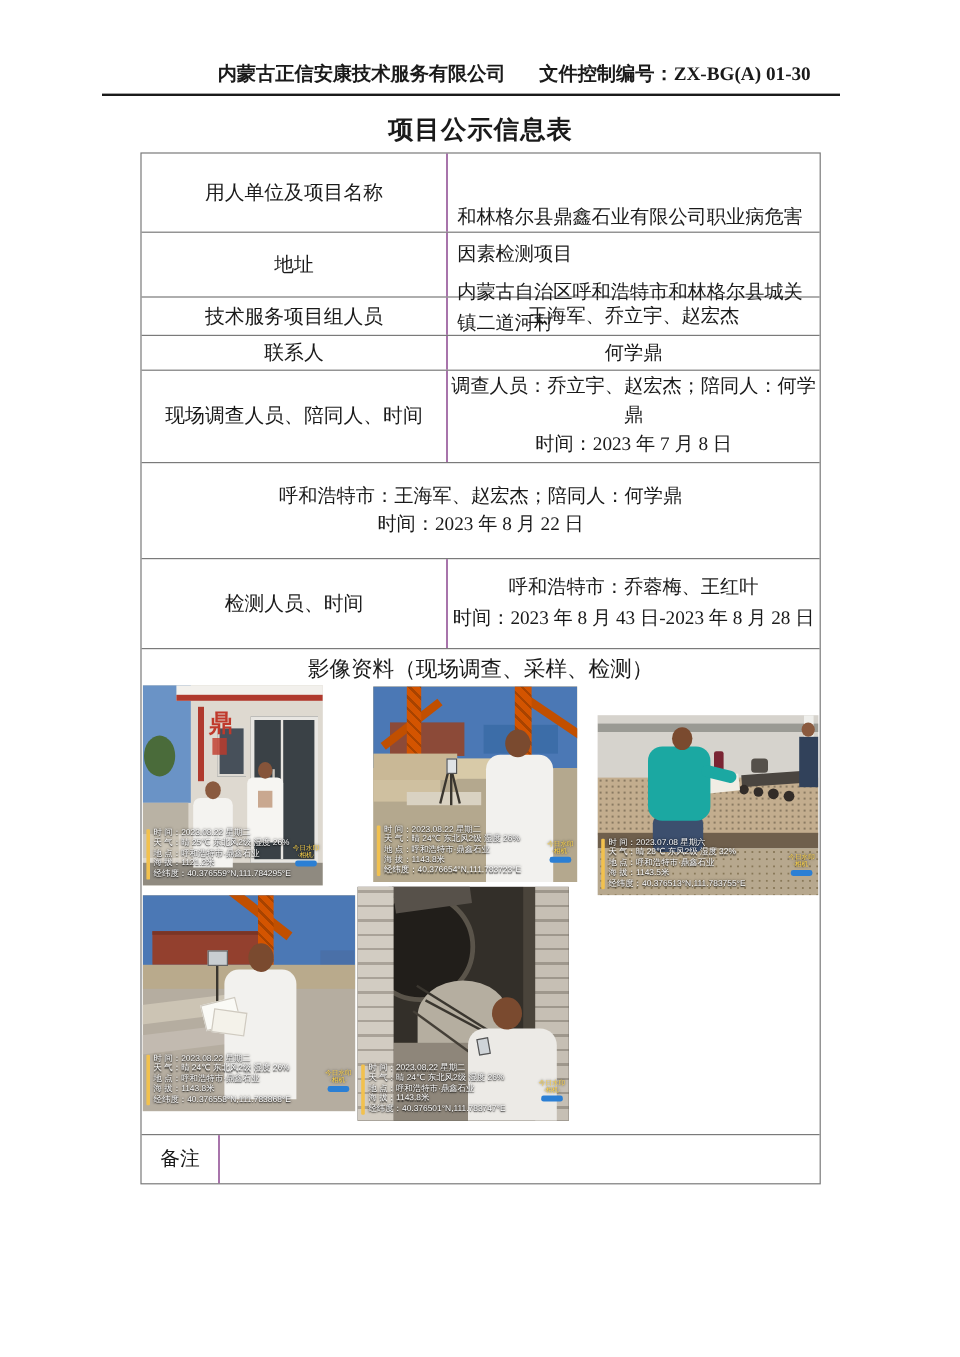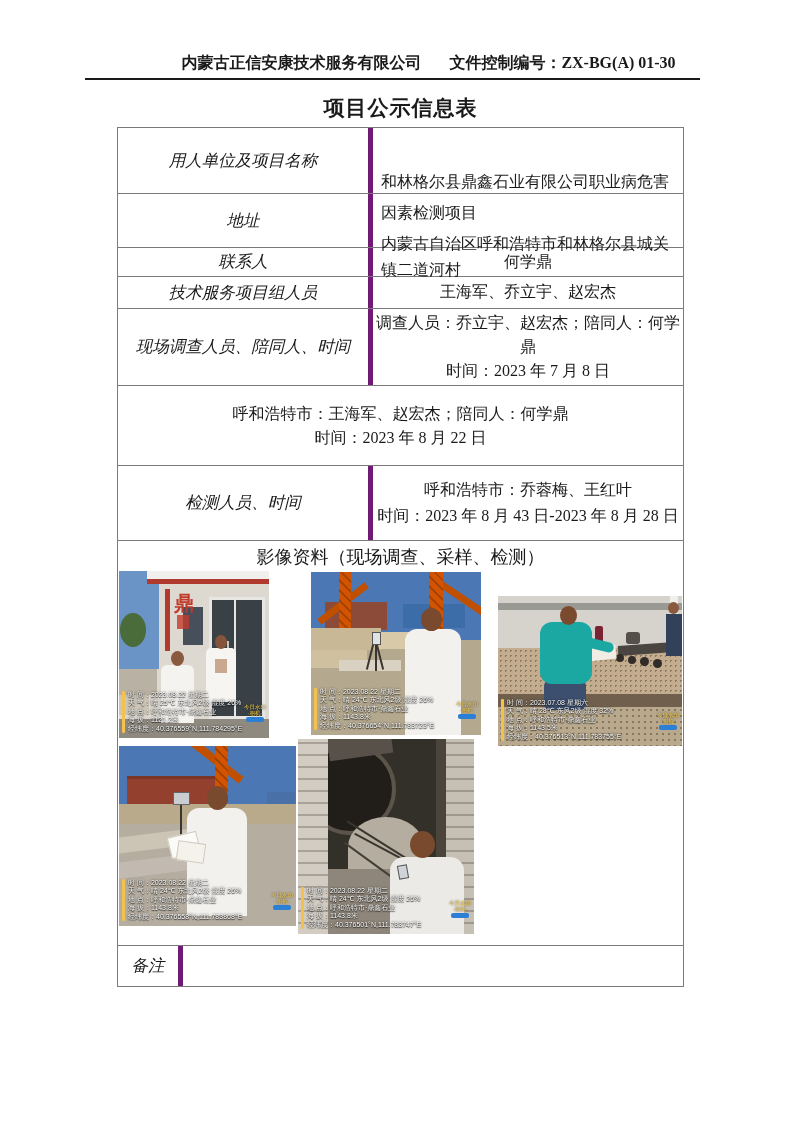--- a/index.html
+++ b/index.html
@@ -12,22 +12,22 @@
     text-align:center; padding-left:72px; white-space:nowrap; }
   .doc-header .gap { display:inline-block; width:28px; }
 
   .doc-title { position:absolute; left:117px; top:94px; width:567px; text-align:center;
     font-size:21px; font-weight:bold; letter-spacing:1px; }
 
   
   .doc-table { position:absolute; left:117px; top:127px; width:567px; border:1px solid #7a7a7a; background:#fff; }
   .t-row { display:flex; border-bottom:1px solid #7a7a7a; }
   .t-row:last-child { border-bottom:none; }
-  .t-label { width:255px; border-right:5px solid #701a75; display:flex; align-items:center;
-    justify-content:center; text-align:left; font-size:16.5px; padding:0 4px;font-style:italic; }
+  .t-label { width:255px; border-right:1px solid #701a75; display:flex; align-items:center;
+    justify-content:center; text-align:left; font-size:16.5px; padding:0 4px; }
   .t-value { flex:1; font-size:16px; }
   .v-left { padding:1px 12px 0 8px; line-height:31px; text-align:left;margin-top:37px; }
   .v-center { display:flex; align-items:center; justify-content:center; text-align:center; padding:0 3px; }
   .v-stack { display:flex; flex-direction:column; align-items:center; justify-content:center;
     text-align:center; line-height:24px; padding:0 3px; }
   .remark-label { width:65px; }
 
   
   .photos-cell { position:relative; width:100%; height:403px; }
   .photos-title { position:absolute; top:4px; left:0; width:100%; text-align:center; font-size:18px; }
@@ -160,28 +160,28 @@
     <div class="t-row" style="height:66px">
       <div class="t-label">用人单位及项目名称</div>
       <div class="t-value v-left">和林格尔县鼎鑫石业有限公司职业病危害因素检测项目</div>
     </div>
 
     <div class="t-row" style="height:54px">
       <div class="t-label">地址</div>
       <div class="t-value v-left" style="line-height:26px;padding-top:0;">内蒙古自治区呼和浩特市和林格尔县城关镇二道河村</div>
     </div>
 
+    <div class="t-row" style="height:32px">
+      <div class="t-label">技术服务项目组人员</div>
+      <div class="t-value v-center">王海军、乔立宇、赵宏杰</div>
+    </div>
+
     <div class="t-row" style="height:29px">
       <div class="t-label">联系人</div>
       <div class="t-value v-center">何学鼎</div>
-    </div>
-
-    <div class="t-row" style="height:32px">
-      <div class="t-label">技术服务项目组人员</div>
-      <div class="t-value v-center">王海军、乔立宇、赵宏杰</div>
     </div>
 
     <div class="t-row" style="height:77px">
       <div class="t-label">现场调查人员、陪同人、时间</div>
       <div class="t-value v-stack">
         <div>调查人员：乔立宇、赵宏杰；陪同人：何学鼎</div>
         <div>时间：2023 年 7 月 8 日</div>
       </div>
     </div>
 

